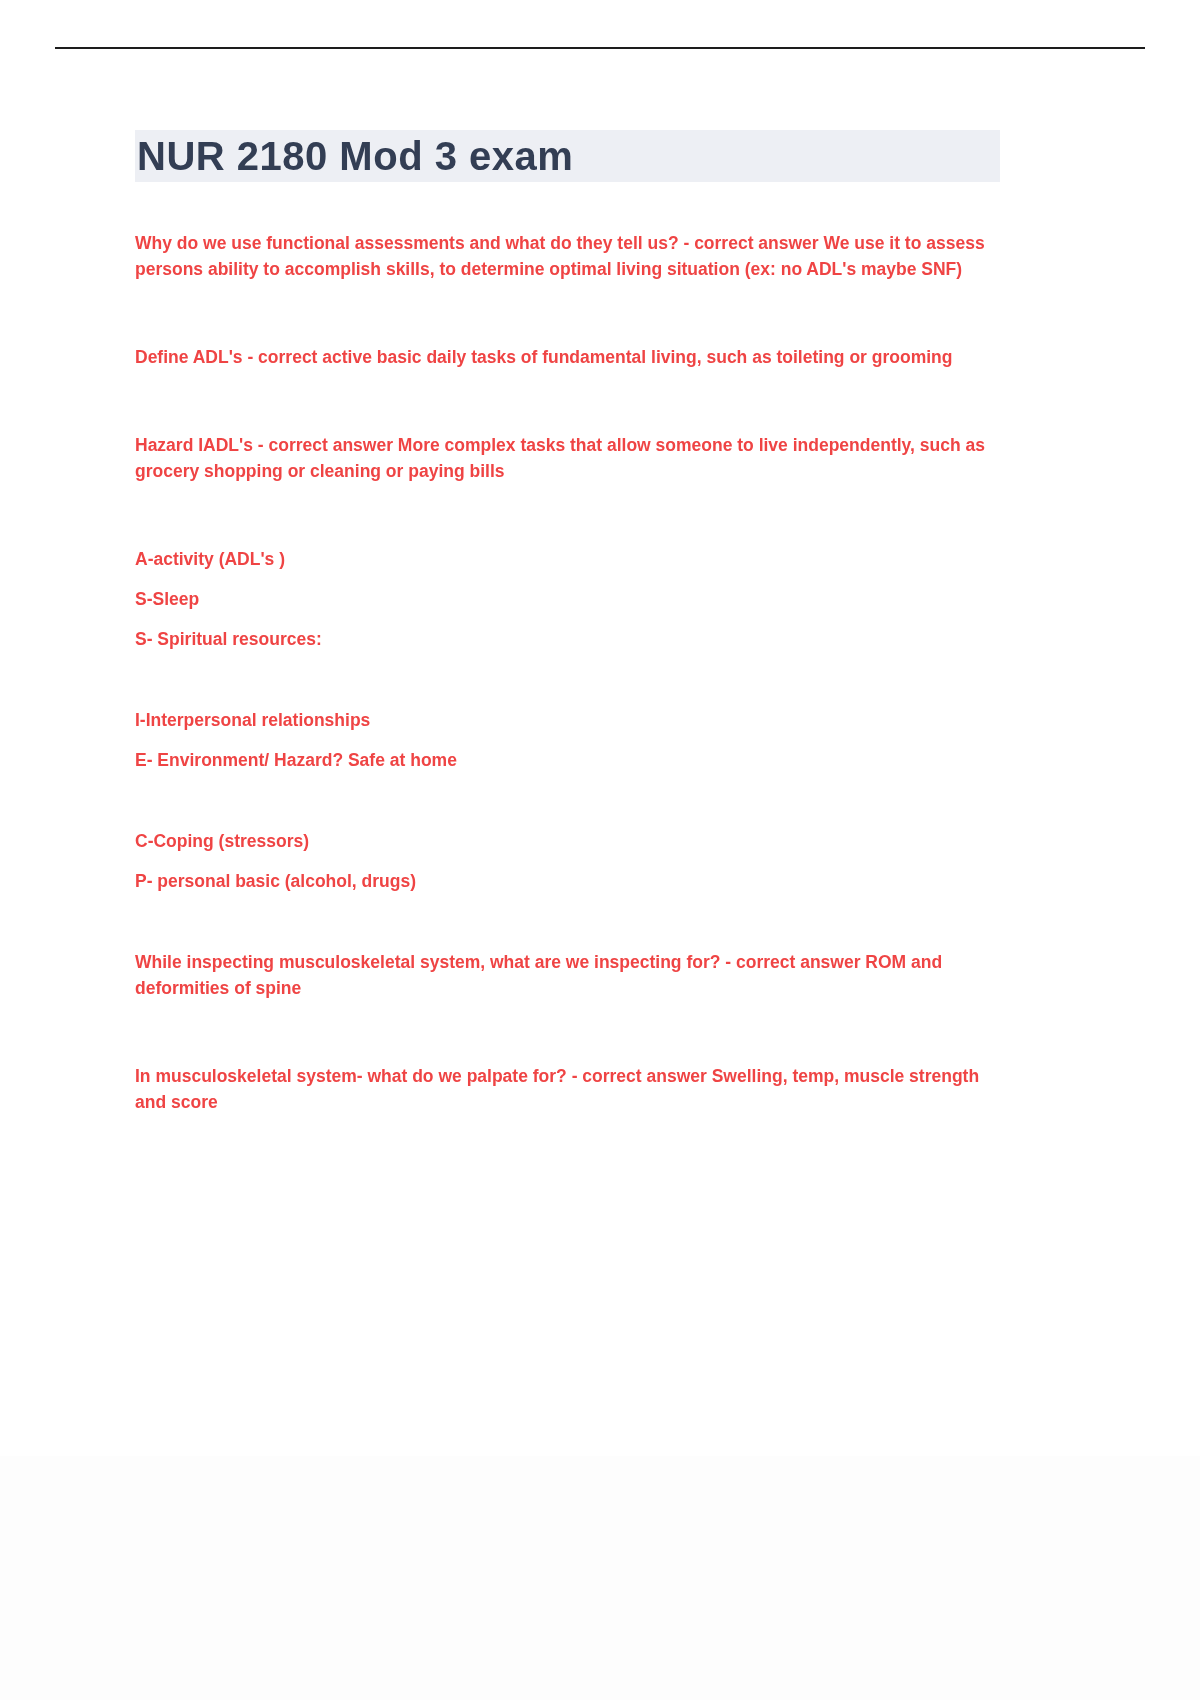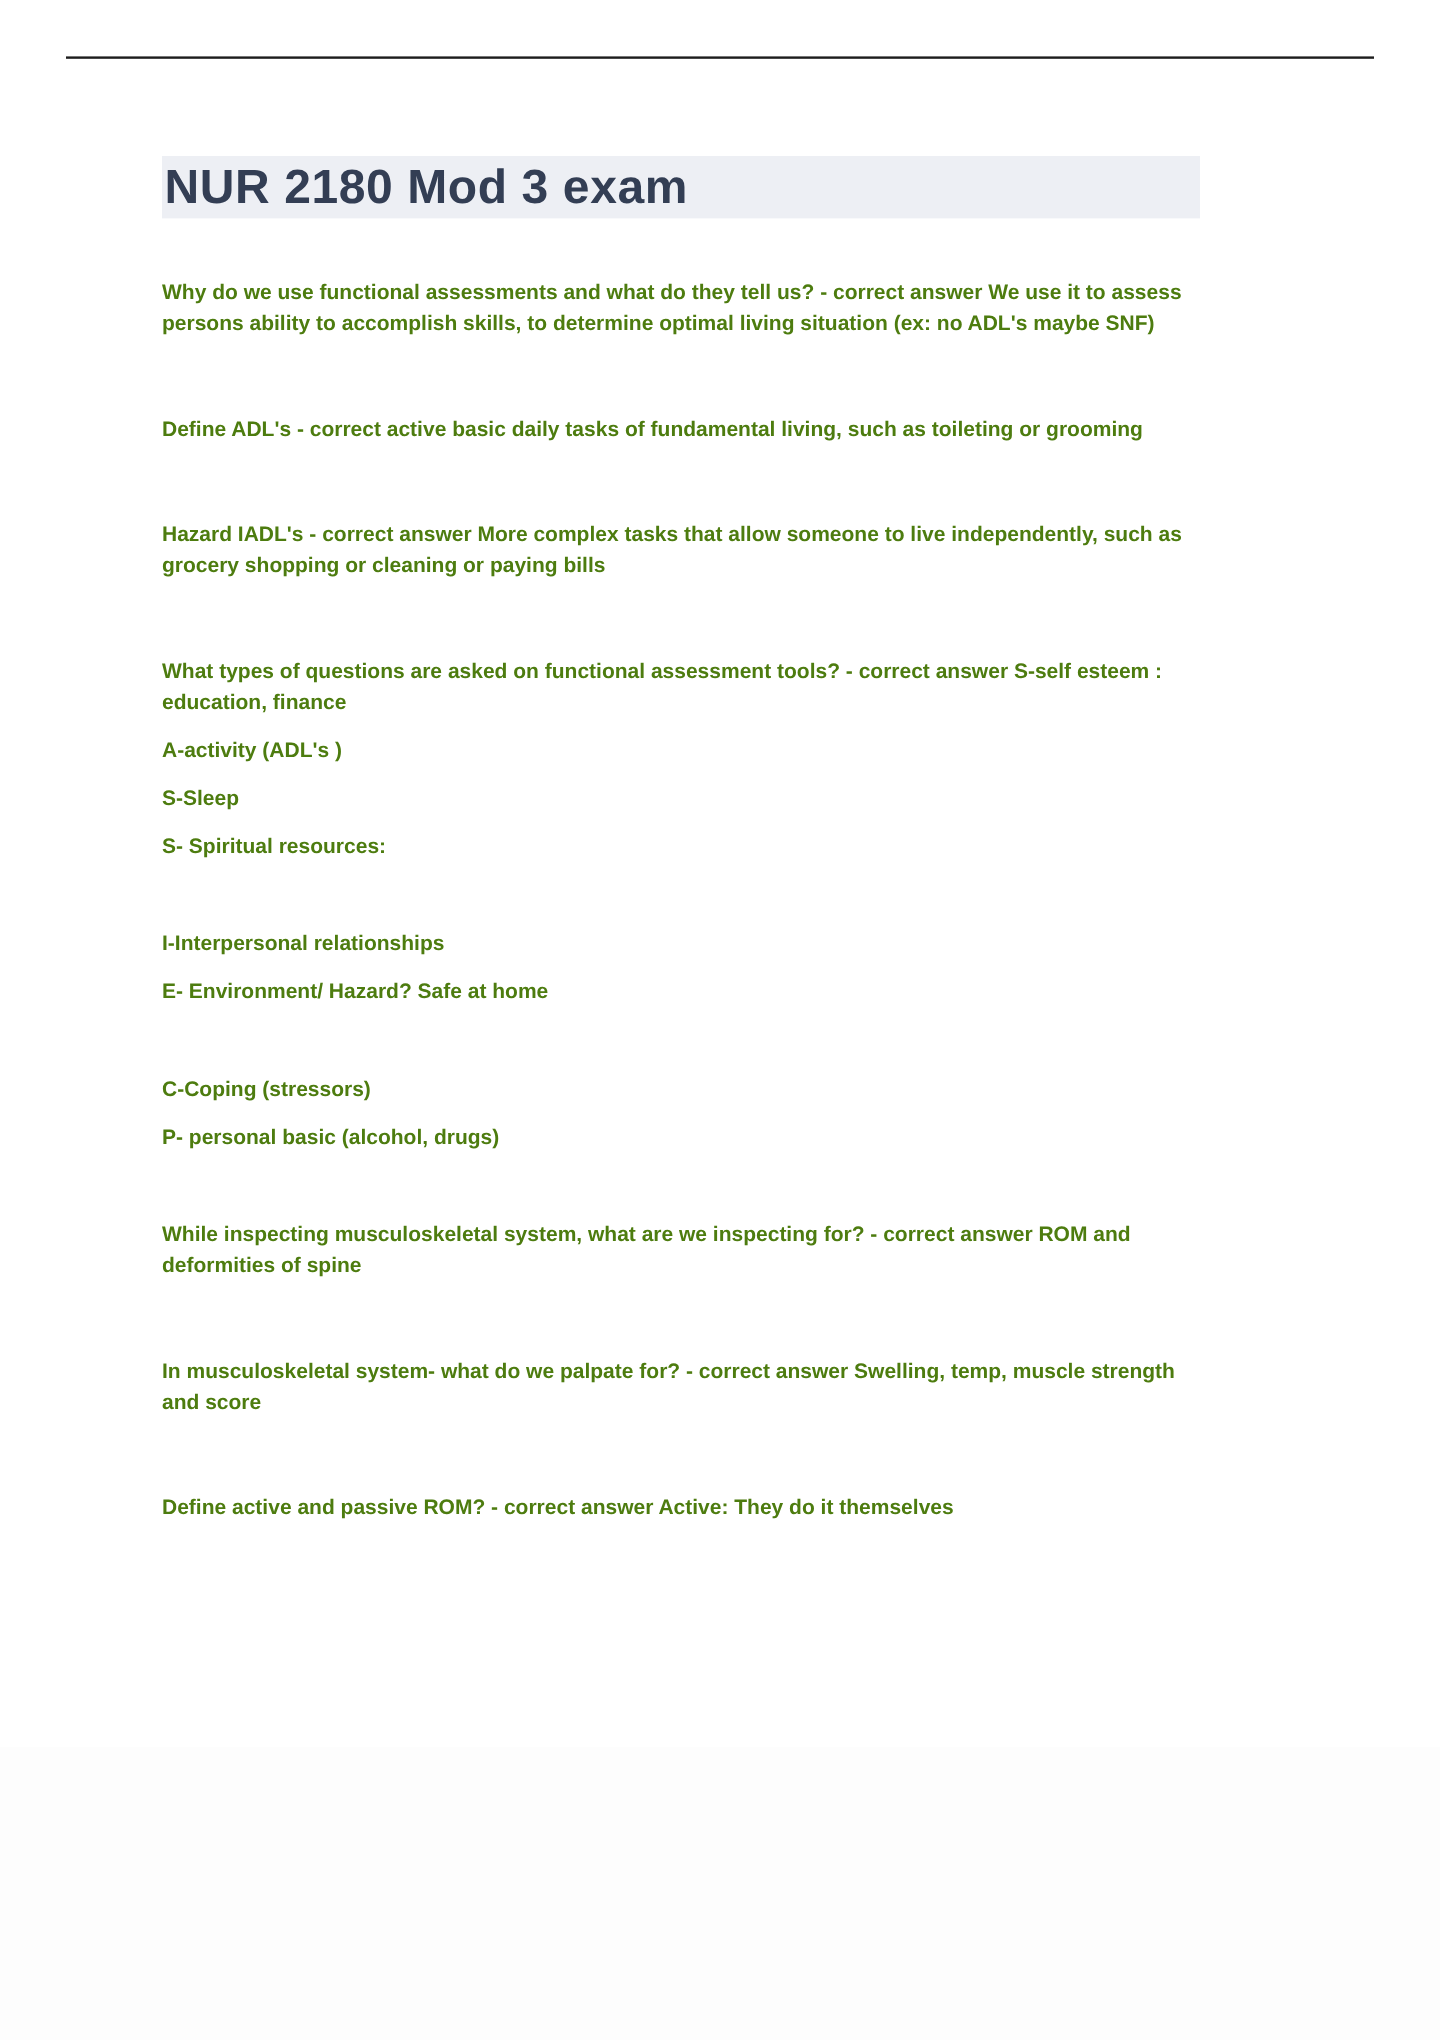--- a/index.html
+++ b/index.html
@@ -38,21 +38,21 @@
     background: #edeff4;
     color: #333e54;
     font-size: 40px;
     font-weight: bold;
     line-height: 52px;
     padding: 0 6px 0 2px;
     margin: 0 0 48px 0;
     letter-spacing: 0.5px;
   }
   .para {
-    color: #4d7c0f;
+    color: #ef4444;
     font-size: 17.5px;
     font-weight: bold;
     line-height: 26px;
     margin: 0;
   }
   .gap-lg { margin-bottom: 62px; }
   .gap-md { margin-bottom: 55px; }
   .gap-sm { margin-bottom: 14px; }
 </style>
 </head>
@@ -60,31 +60,29 @@
 
 <div class="page">
   <div class="rule rule-top"></div>
 
   <div class="content">
     <h1 class="title">NUR 2180 Mod 3 exam</h1>
 
     <p class="para gap-lg">Why do we use functional assessments and what do they tell us? - correct answer We use it to assess persons ability to accomplish skills, to determine optimal living situation (ex: no ADL's maybe SNF)</p>
     <p class="para gap-lg">Define ADL's - correct active basic daily tasks of fundamental living, such as toileting or grooming</p>
     <p class="para gap-lg">Hazard IADL's - correct answer More complex tasks that allow someone to live independently, such as grocery shopping or cleaning or paying bills</p>
-    <p class="para gap-sm">What types of questions are asked on functional assessment tools? - correct answer S-self esteem : education, finance</p>
 
     <p class="para gap-sm">A-activity (ADL's )</p>
     <p class="para gap-sm">S-Sleep</p>
     <p class="para gap-md">S- Spiritual resources:</p>
 
     <p class="para gap-sm">I-Interpersonal relationships</p>
     <p class="para gap-md">E- Environment/ Hazard? Safe at home</p>
     <p class="para gap-sm">C-Coping (stressors)</p>
 
     <p class="para gap-md">P- personal basic (alcohol, drugs)</p>
 
     <p class="para gap-lg">While inspecting musculoskeletal system, what are we inspecting for? - correct answer ROM and deformities of spine</p>
     <p class="para gap-lg">In musculoskeletal system- what do we palpate for? - correct answer Swelling, temp, muscle strength and score</p>
-    <p class="para">Define active and passive ROM? - correct answer Active: They do it themselves</p>
   </div>
 
   <div class="rule rule-bottom"></div>
 </div>
 
 </body></html>

